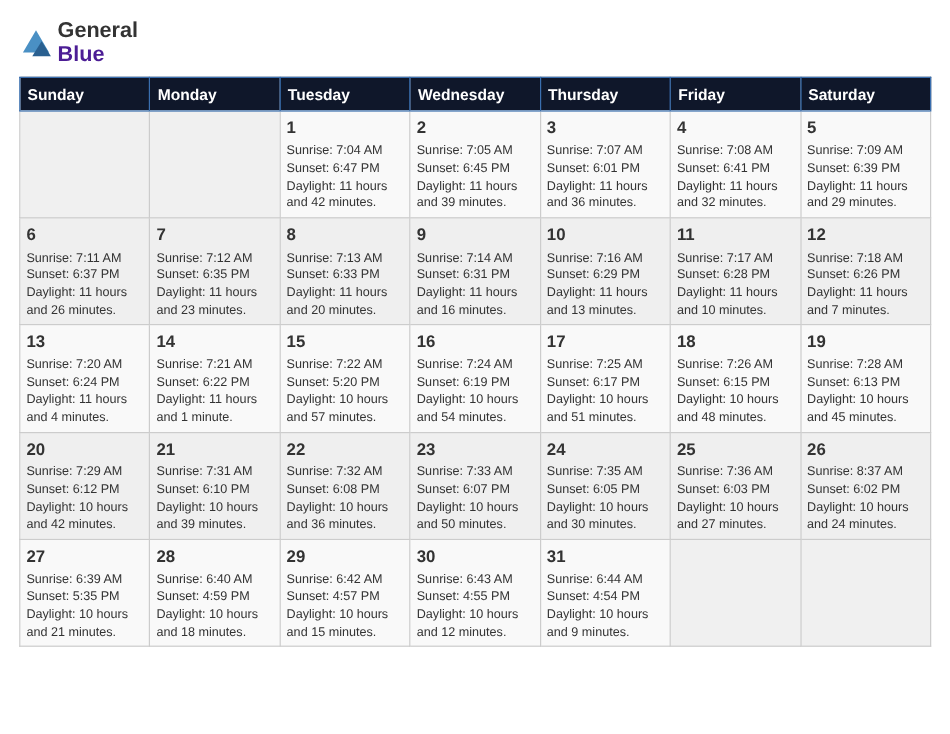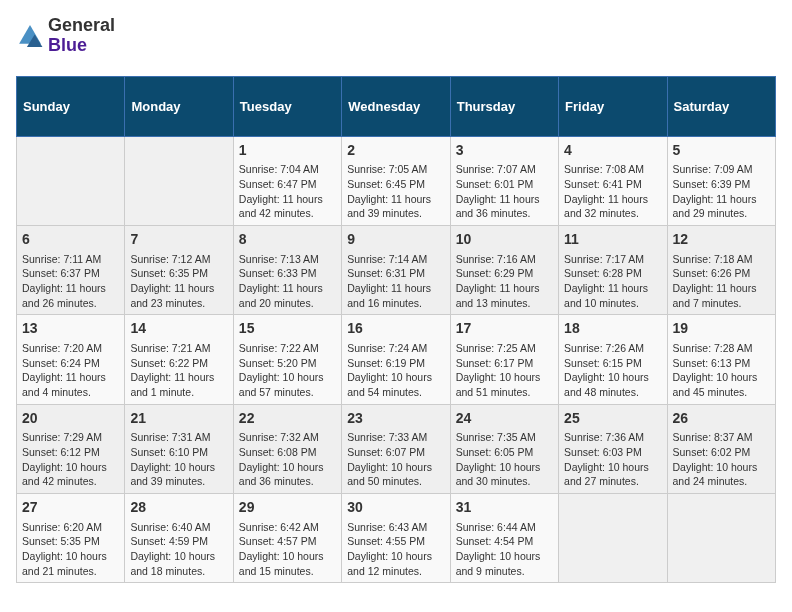--- a/index.html
+++ b/index.html
@@ -7,21 +7,21 @@
       font-family: Arial, sans-serif;
       background: #fff;
       width: 792px;
       min-height: 612px;
       padding: 16px;
     }
     .header {
       display: flex;
       justify-content: space-between;
       align-items: flex-end;
-      margin-bottom: 20px;
+      margin-bottom: 8px;
     }
     .logo {
       display: flex;
       align-items: center;
       gap: 4px;
     }
     .logo-text {
       font-size: 18px;
       font-weight: bold;
       color: #333;
@@ -47,23 +47,23 @@
       font-size: 14px;
       color: #555;
       margin-top: 2px;
     }
     table {
       width: 100%;
       border-collapse: collapse;
       font-size: 11px;
     }
     thead th {
-      background-color: #0c4a6e;
+      background-color: #0f172a;
       color: #fff;
-      padding: 22px 6px;
+      padding: 6px 6px;
       text-align: left;
       font-size: 13px;
       font-weight: 600;
       border: 1px solid #3a6faf;
     }
     tbody td {
       border: 1px solid #ccc;
       vertical-align: top;
       padding: 4px 5px;
       width: 108px;
@@ -280,21 +280,21 @@
         <td>
           <span class="day-number">26</span>
           <div>Sunrise: 8:37 AM</div>
           <div>Sunset: 6:02 PM</div>
           <div>Daylight: 10 hours and 24 minutes.</div>
         </td>
       </tr>
       <tr>
         <td>
           <span class="day-number">27</span>
-          <div>Sunrise: 6:20 AM</div>
+          <div>Sunrise: 6:39 AM</div>
           <div>Sunset: 5:35 PM</div>
           <div>Daylight: 10 hours and 21 minutes.</div>
         </td>
         <td>
           <span class="day-number">28</span>
           <div>Sunrise: 6:40 AM</div>
           <div>Sunset: 4:59 PM</div>
           <div>Daylight: 10 hours and 18 minutes.</div>
         </td>
         <td>

